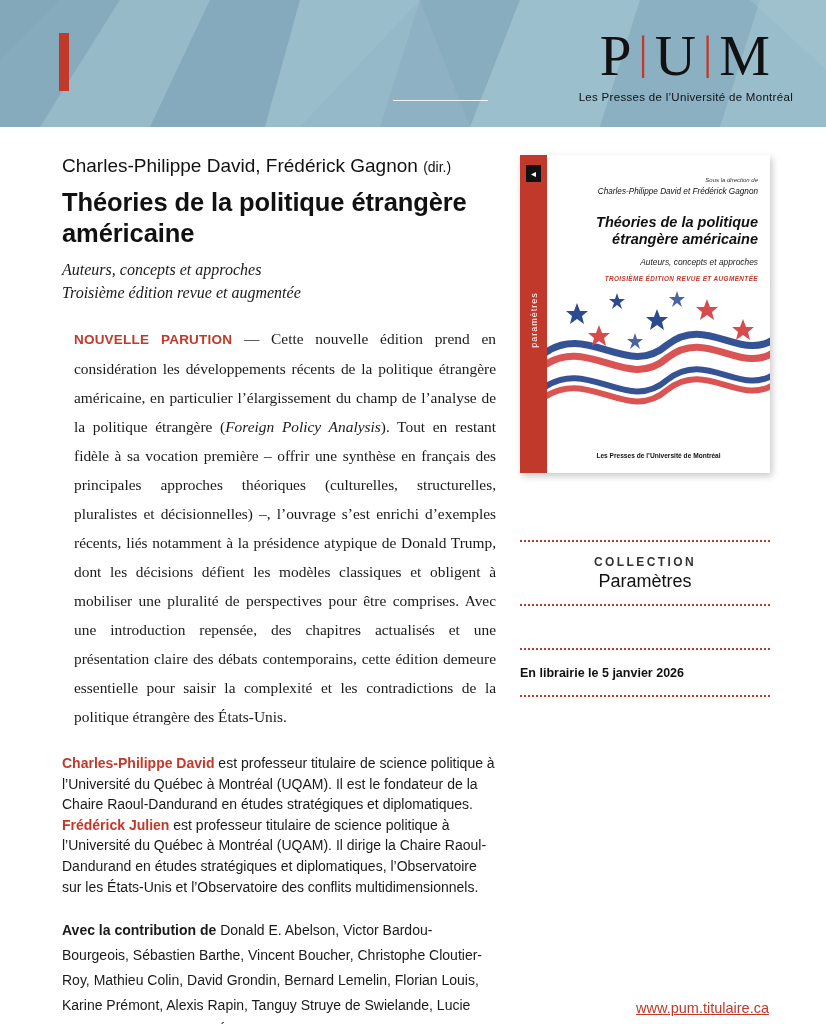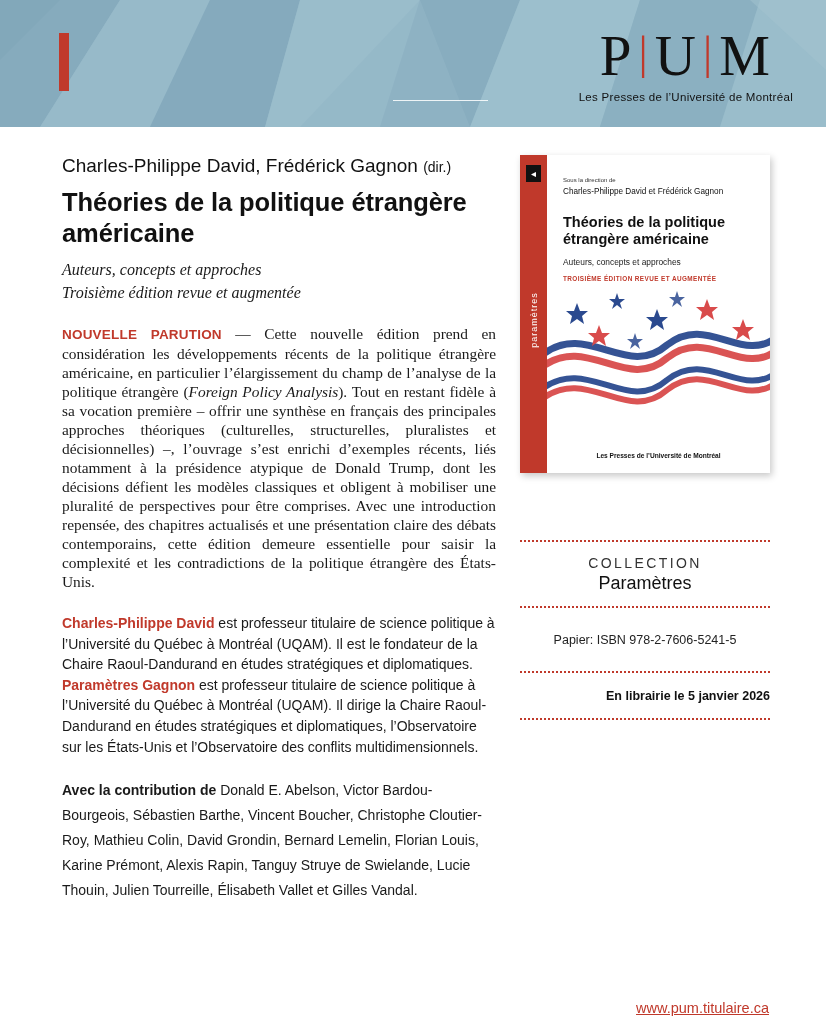--- a/index.html
+++ b/index.html
@@ -124,24 +124,24 @@
   .edition {
     font-family: "Liberation Serif", serif;
     font-style: italic;
     font-size: 16px;
     margin: 0 0 22px 0;
     color: #1a1a1a;
   }
   .blurb {
     font-family: "Liberation Serif", serif;
     font-size: 15.4px;
-    line-height: 19px;
+    line-height: 29px;
     text-align: justify;
     color: #1a1a1a;
-    margin: 0 0 22px 0;
+    margin: 0 0 22px 12px;
   }
   .blurb .kicker {
     font-family: "Liberation Sans", sans-serif;
     font-weight: bold;
     color: #c0392b;
     font-size: 13.5px;
     letter-spacing: .2px;
   }
   .blurb em {
     font-style: italic;
@@ -207,21 +207,22 @@
     background: #111;
     color: #fff;
     font-size: 10px;
     text-align: center;
     line-height: 17px;
   }
   .cover .cbody {
     position: absolute;
     left: 27px; right: 0; top: 0; bottom: 0;
     padding: 22px 12px 0 16px;
-    text-align: left;
+    text-align: right;
+    font-style: italic;
   }
   .cover .c-sous {
     font-size: 6px;
     color: #333;
     margin-bottom: 4px;
   }
   .cover .c-authors {
     font-size: 8.2px;
     color: #111;
     margin-bottom: 18px;
@@ -267,39 +268,40 @@
     border: none;
     border-top: 2px dotted #c0392b;
     margin: 0;
     height: 0;
   }
   .collection-block {
     margin-top: 67px;
     text-align: center;
   }
   .collection-label {
-    font-size: 14px;
+    font-size: 12px;
     letter-spacing: 2.4px;
     color: #333;
     margin: 13px 0 2px 0;
+    font-weight: bold;
   }
   .collection-name {
     font-size: 18px;
     color: #111;
     margin: 0 0 12px 0;
   }
   .isbn-block {
     text-align: center;
     font-size: 12.5px;
     color: #222;
     line-height: 21px;
     padding: 22px 0 20px 0;
   }
   .release {
-    text-align: right;
+    text-align: left;
     font-size: 12.5px;
     font-weight: bold;
     color: #111;
     padding: 16px 0 15px 0;
   }
 
   
   .footer {
     position: absolute;
     left: 0;
@@ -358,21 +360,21 @@
     <h1 class="title">Théories de la politique étrangère américaine</h1>
     <p class="subtitle">Auteurs, concepts et approches</p>
     <p class="edition">Troisième édition revue et augmentée</p>
 
     <p class="blurb">
       <span class="kicker">NOUVELLE PARUTION</span><span> — Cette nouvelle édition prend en considération les développements récents de la politique étrangère américaine, en particulier l’élargissement du champ de l’analyse de la politique étrangère (</span><em>Foreign Policy Analysis</em><span>). Tout en restant fidèle à sa vocation première – offrir une synthèse en français des principales approches théoriques (culturelles, structurelles, pluralistes et décisionnelles) –, l’ouvrage s’est enrichi d’exemples récents, liés notamment à la présidence atypique de Donald Trump, dont les décisions défient les modèles classiques et obligent à mobiliser une pluralité de perspectives pour être comprises. Avec une introduction repensée, des chapitres actualisés et une présentation claire des débats contemporains, cette édition demeure essentielle pour saisir la complexité et les contradictions de la politique étrangère des États-Unis.</span>
     </p>
 
     <p class="bios">
       <span class="name">Charles-Philippe David</span><span> est professeur titulaire de science politique à l’Université du Québec à Montréal (UQAM). Il est le fondateur de la Chaire Raoul-Dandurand en études stratégiques et diplomatiques.</span><br>
-      <span class="name">Paramètres Gagnon</span><span> est professeur titulaire de science politique à l’Université du Québec à Montréal (UQAM). Il dirige la Chaire Raoul-Dandurand en études stratégiques et diplomatiques, l’Observatoire sur les États-Unis et l’Observatoire des conflits multidimensionnels.</span>
+      <span class="name">Frédérick Julien</span><span> est professeur titulaire de science politique à l’Université du Québec à Montréal (UQAM). Il dirige la Chaire Raoul-Dandurand en études stratégiques et diplomatiques, l’Observatoire sur les États-Unis et l’Observatoire des conflits multidimensionnels.</span>
     </p>
 
     <p class="contrib">
       <span class="lead">Avec la contribution de</span><span> Donald E. Abelson, Victor Bardou-Bourgeois, Sébastien Barthe, Vincent Boucher, Christophe Cloutier-Roy, Mathieu Colin, David Grondin, Bernard Lemelin, Florian Louis, Karine Prémont, Alexis Rapin, Tanguy Struye de Swielande, Lucie Thouin, Julien Tourreille, Élisabeth Vallet et Gilles Vandal.</span>
     </p>
   </div>
 
   <div class="right">
 
     <div class="cover-wrap">
@@ -418,21 +420,20 @@
     </div>
 
     <div class="collection-block">
       <hr class="dotted">
       <div class="collection-label">COLLECTION</div>
       <div class="collection-name">Paramètres</div>
       <hr class="dotted">
     </div>
 
     <div class="isbn-block">
-      <div>Papier: ISBN 978-2-7606-5241-5</div>
     </div>
 
     <hr class="dotted">
     <div class="release">En librairie le 5 janvier 2026</div>
     <hr class="dotted">
   </div>
 </div>
 
 <div class="footer">
   <a class="url" href="#">www.pum.titulaire.ca</a>

